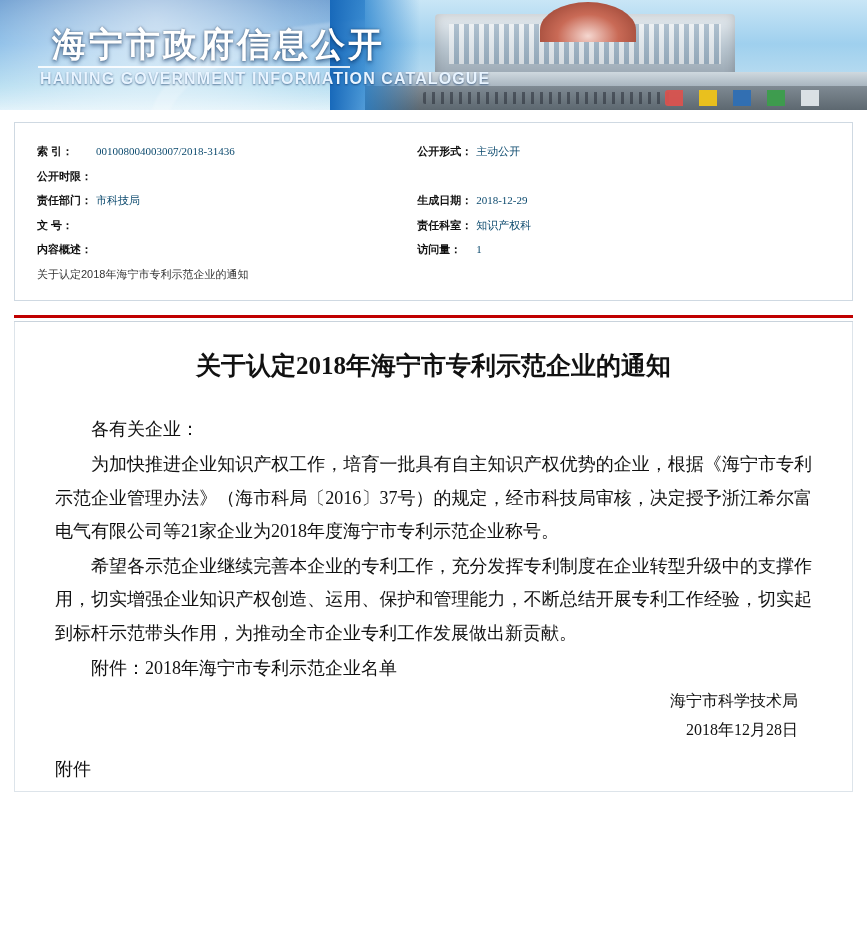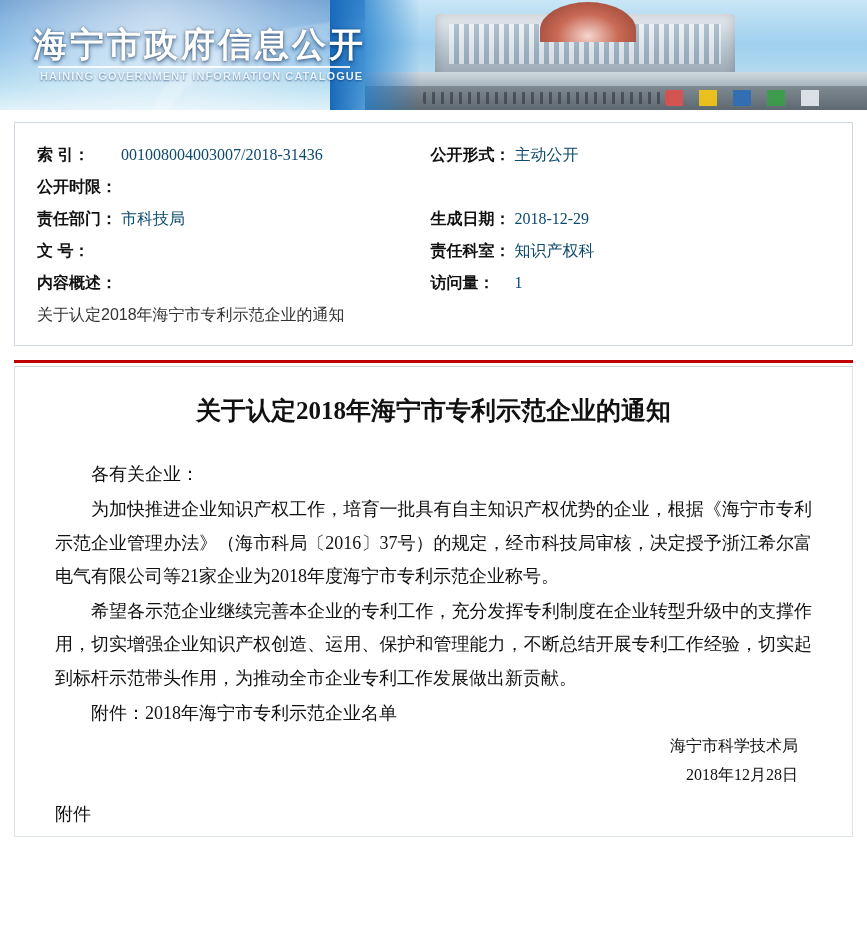--- a/index.html
+++ b/index.html
@@ -115,35 +115,35 @@
     background: repeating-linear-gradient(90deg, rgba(40,45,55,0.55) 0 3px, rgba(255,255,255,0) 3px 9px);
     border-radius: 2px;
   }
   .banner-fade {
     position: absolute;
     left: 330px; top: 0; width: 90px; height: 110px;
     background: linear-gradient(90deg, rgba(24,105,186,1) 0%, rgba(36,128,205,0.75) 40%, rgba(255,255,255,0) 100%);
   }
   .banner-title {
     position: absolute;
-    left: 33px;
+    left: 52px;
     top: 22px;
     color: #ffffff;
     font-size: 34px;
     font-weight: bold;
     letter-spacing: 3px;
     text-shadow: 0 2px 4px rgba(0,40,90,0.65), 0 0 2px rgba(0,0,0,0.4);
     font-family: "Liberation Serif", "DejaVu Serif", serif;
   }
   .banner-sub {
     position: absolute;
     left: 40px;
     top: 70px;
     color: #e8f4ff;
-    font-size: 11px;
+    font-size: 16px;
     letter-spacing: 1.1px;
     font-weight: bold;
     text-shadow: 0 1px 2px rgba(0,40,90,0.6);
   }
   .banner-underline {
     position: absolute;
     left: 38px;
     top: 66px;
     width: 312px;
     height: 2px;
@@ -154,21 +154,21 @@
   .meta-wrap {
     position: relative;
     margin: 12px 14px 0 14px;
     border: 1px solid #cfd9e2;
     background: #ffffff;
     padding: 16px 20px 14px 20px;
   }
   .meta-table {
     width: 100%;
     border-collapse: collapse;
-    font-size: 16px;
+    font-size: 11px;
     color: #222;
   }
   .meta-table td {
     vertical-align: top;
     padding: 4px 2px;
     line-height: 1.5;
   }
   .lbl {
     color: #111;
     font-weight: bold;

